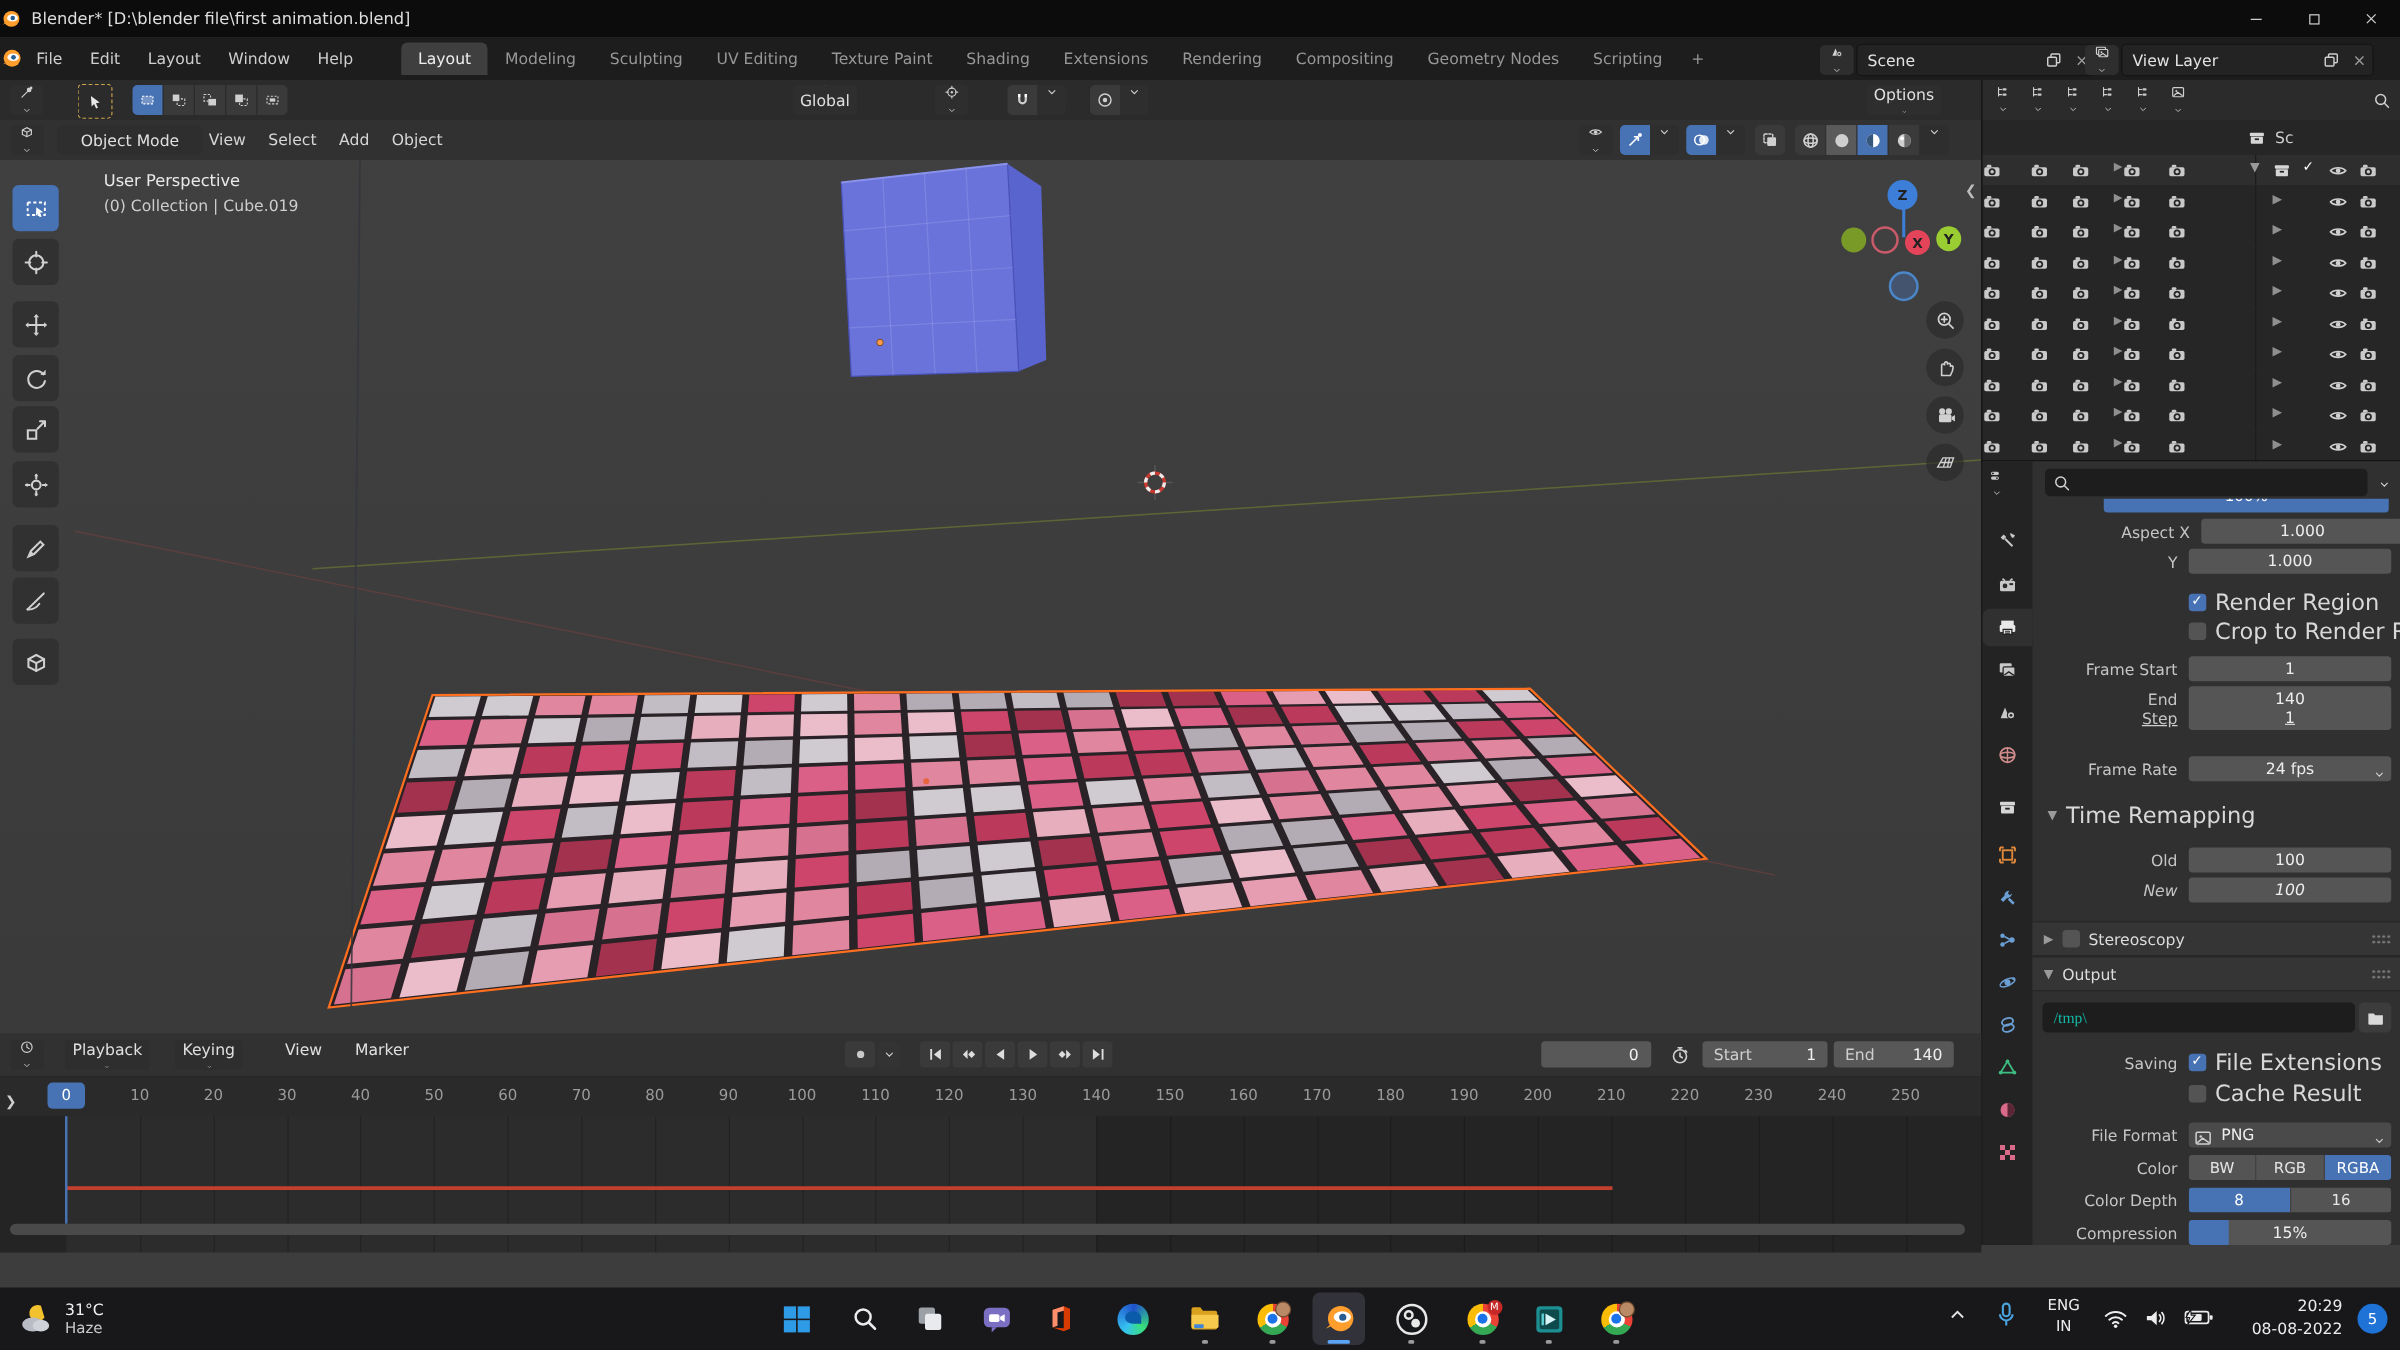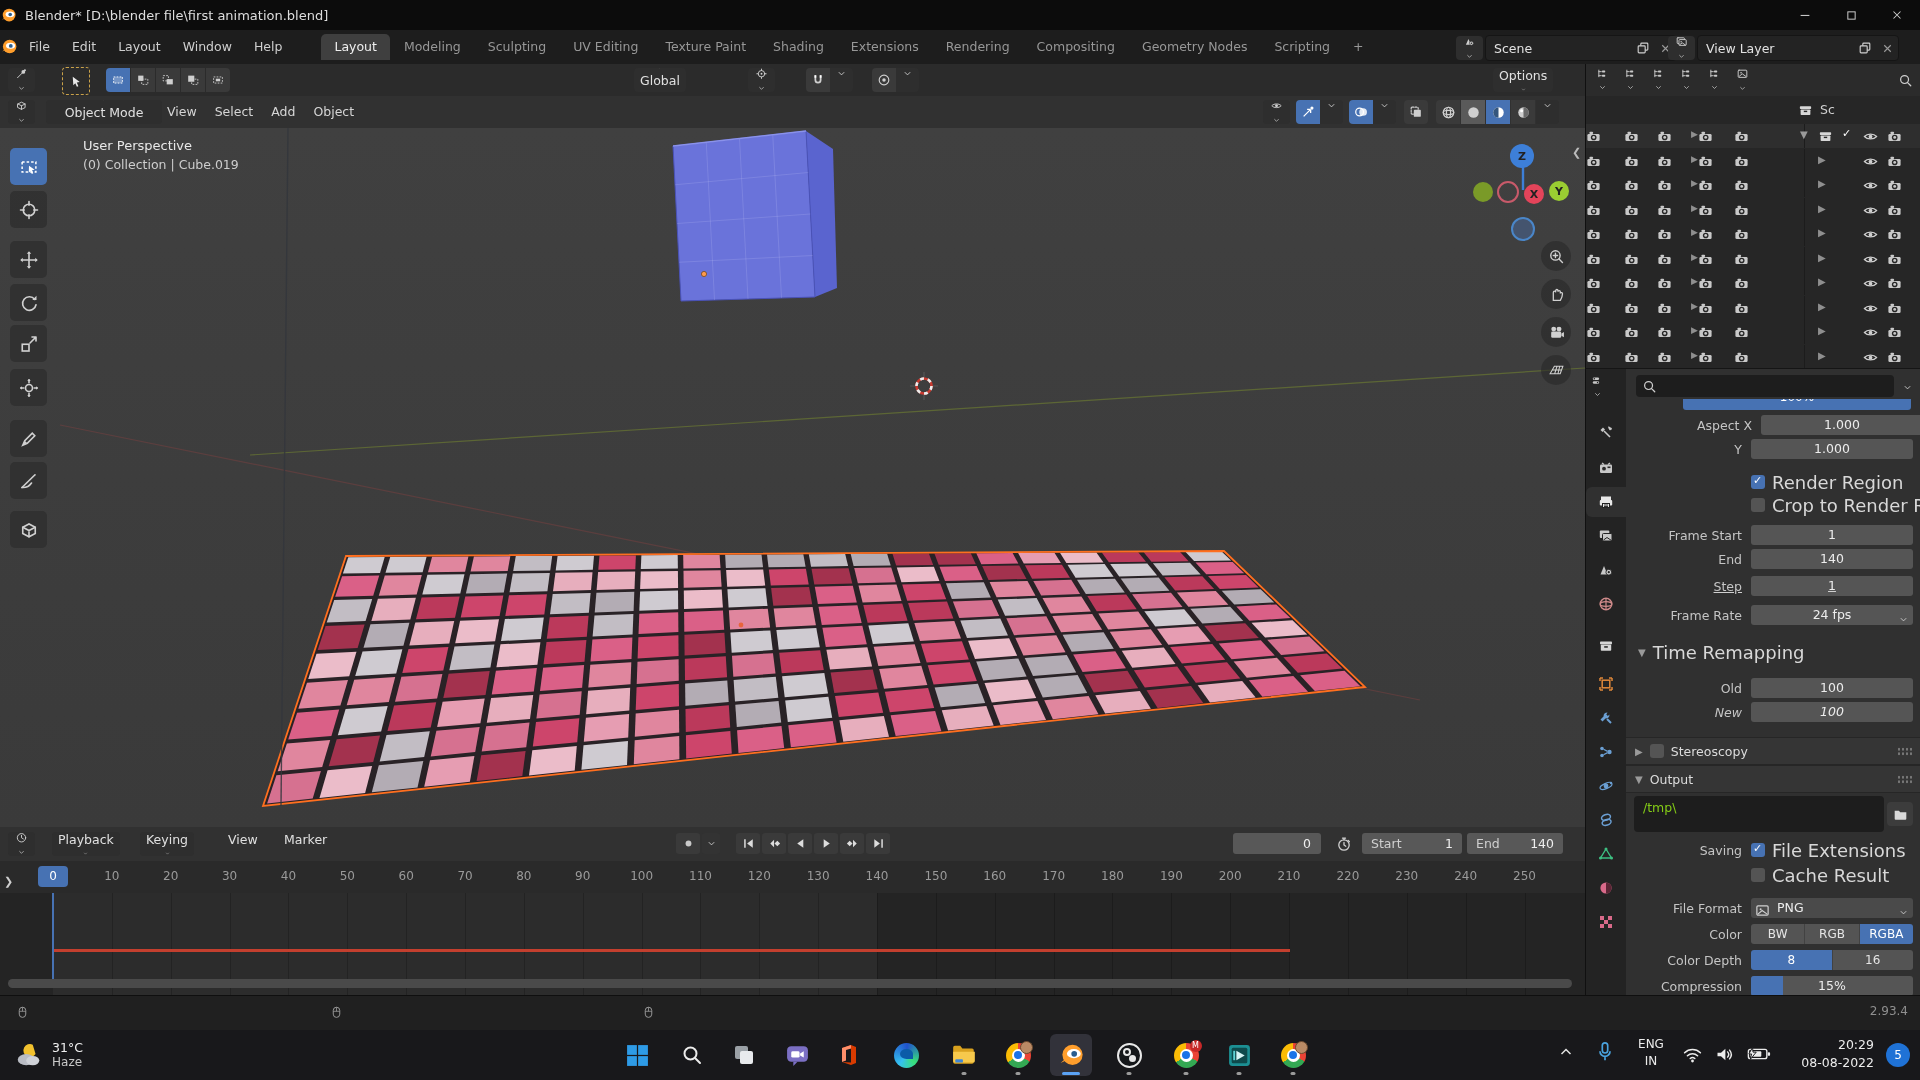--- a/index.html
+++ b/index.html
@@ -1402,21 +1402,21 @@
       </div>
 
       <div class="prow" style="left:10px;top:155px;width:277px;">
         <span class="plabel">Frame Start</span>
         <span class="pfield">1</span>
       </div>
       <div class="prow" style="left:10px;top:179px;width:277px;">
         <span class="plabel">End</span>
         <span class="pfield">140</span>
       </div>
-      <div class="prow" style="left:10px;top:206px;width:277px;text-decoration:underline;">
+      <div class="prow" style="left:10px;top:194px;width:277px;text-decoration:underline;">
         <span class="plabel">Step</span>
         <span class="pfield">1</span>
       </div>
       <div class="prow" style="left:10px;top:235px;width:277px;">
         <span class="plabel">Frame Rate</span>
         <span class="pfield">
           <span>24 fps</span>
           <span class="chevslot" style="position:absolute;right:4px;top:4px;"><svg class="ic" width="11" height="11" viewBox="0 0 16 16">
                 <path d="M4.5 6.5 L8 10 L11.5 6.5" stroke="#d0d0d0" stroke-width="1.3" fill="none" stroke-linecap="round"></path>
               </svg></span>
@@ -1442,21 +1442,21 @@
         <span>Stereoscopy</span>
         <span class="grip"></span>
       </div>
 
       <div class="sect" style="top:396px;">
         <span style="color:#9a9a9a;font-size:10px;margin:0 7px 0 9px;">▼</span>
         <span>Output</span>
         <span class="grip"></span>
       </div>
       <div class="prow" style="left:8px;top:434px;width:279px;">
-        <span style="flex:1;height:36px;line-height:24px;background:#1d1d1d;border-radius:4px;color:#84cc16;padding-left:9px;">/tmp\</span>
+        <span style="flex:1;height:24px;line-height:24px;background:#1d1d1d;border-radius:4px;color:#14b8a6;padding-left:9px;font-family:Liberation Serif, serif;">/tmp\</span>
         <span id="folder-btn" style="width:26px;height:24px;background:#3c3c3c;border-radius:4px;margin-left:3px;display:flex;align-items:center;justify-content:center;">
             <svg class="ic" width="15" height="15" viewBox="0 0 16 16">
               <path d="M1.8 4 h4.5 l1.4 1.6 h6.5 v7 a1 1 0 0 1 -1 1 h-10.4 a1 1 0 0 1 -1 -1 Z" fill="#d9d9d9"></path>
             </svg>
           </span>
       </div>
       <div class="prow" style="left:10px;top:470px;width:277px;">
         <span class="plabel">Saving</span>
         <span class="cb on"></span>
         <span class="cblabel">File Extensions</span>
@@ -1642,33 +1642,20 @@
         <div class="abs" style="left:1406.78px;top:0;bottom:0;width:1px;background:rgba(0,0,0,0.2);"></div>
         <div class="abs" style="left:1465.6399999999999px;top:0;bottom:0;width:1px;background:rgba(0,0,0,0.2);"></div>
         <div class="abs" style="left:1524.5px;top:0;bottom:0;width:1px;background:rgba(0,0,0,0.2);"></div>
         <div class="abs" style="left:53px;top:56px;width:1237px;height:3px;background:#c33f2e;"></div>
         <div class="abs" style="left:52px;top:0;width:2px;height:86px;background:#4772b3;"></div>
       </div>
     <div class="abs" style="left:8px;top:152px;width:1564px;height:9px;background:#4a4a4a;border-radius:5px;"></div>
     <div class="abs" style="left:4px;top:48px;color:#cfcfcf;font-size:11px;">❯</div>
   </div>
 
-  <div id="statusbar" class="abs">
-    <span id="hint-icons"><span class="abs" style="left:16px;top:8px;"><svg class="ic" width="13" height="17" viewBox="0 0 16 17">
-            <rect x="4" y="2" width="8" height="12.5" rx="4" fill="none" stroke="#9a9a9a" stroke-width="1.2"></rect>
-            <path d="M8 2 v5 M4 7 h8" stroke="#9a9a9a" stroke-width="1"></path>
-          </svg></span><span class="abs" style="left:330px;top:8px;"><svg class="ic" width="13" height="17" viewBox="0 0 16 17">
-            <rect x="4" y="2" width="8" height="12.5" rx="4" fill="none" stroke="#9a9a9a" stroke-width="1.2"></rect>
-            <path d="M8 2 v5 M4 7 h8" stroke="#9a9a9a" stroke-width="1"></path>
-          </svg></span><span class="abs" style="left:642px;top:8px;"><svg class="ic" width="13" height="17" viewBox="0 0 16 17">
-            <rect x="4" y="2" width="8" height="12.5" rx="4" fill="none" stroke="#9a9a9a" stroke-width="1.2"></rect>
-            <path d="M8 2 v5 M4 7 h8" stroke="#9a9a9a" stroke-width="1"></path>
-          </svg></span></span>
-    <span class="abs" style="right:12px;top:8px;color:#8f8f8f;font-size:12px;">2.93.4</span>
-  </div>
 
   <div id="taskbar" class="abs">
     <div class="row abs" style="left:14px;top:4px;height:42px;">
       <span id="weather-icon"><svg width="30" height="30" viewBox="0 0 32 32">
      <path d="M22 4 a8 8 0 0 1 -6 13 a8 8 0 0 0 6 -13 Z" fill="#f2c12e"></path>
      <path d="M20 6 a7 7 0 1 0 3 10" fill="#f2c12e"></path>
      <ellipse cx="13" cy="22" rx="9" ry="6" fill="#b9bcc4"></ellipse>
      <ellipse cx="20" cy="23" rx="7" ry="5" fill="#cfd2d8"></ellipse>
    </svg></span>
       <span style="margin-left:8px;line-height:1.25;">

